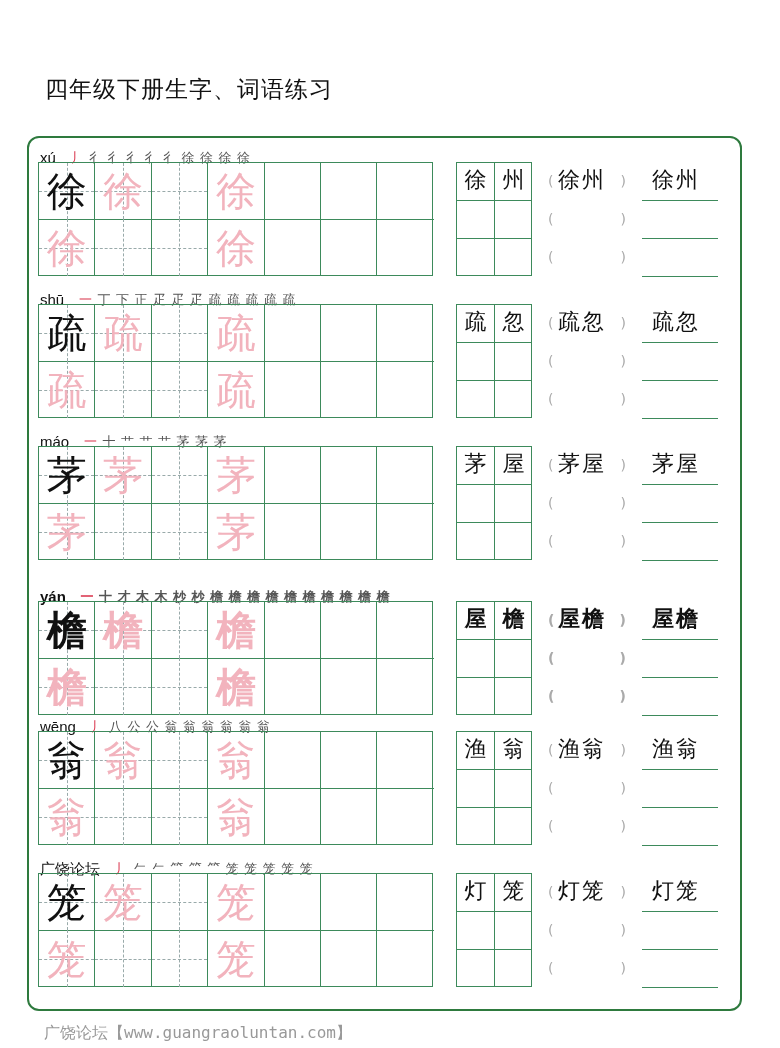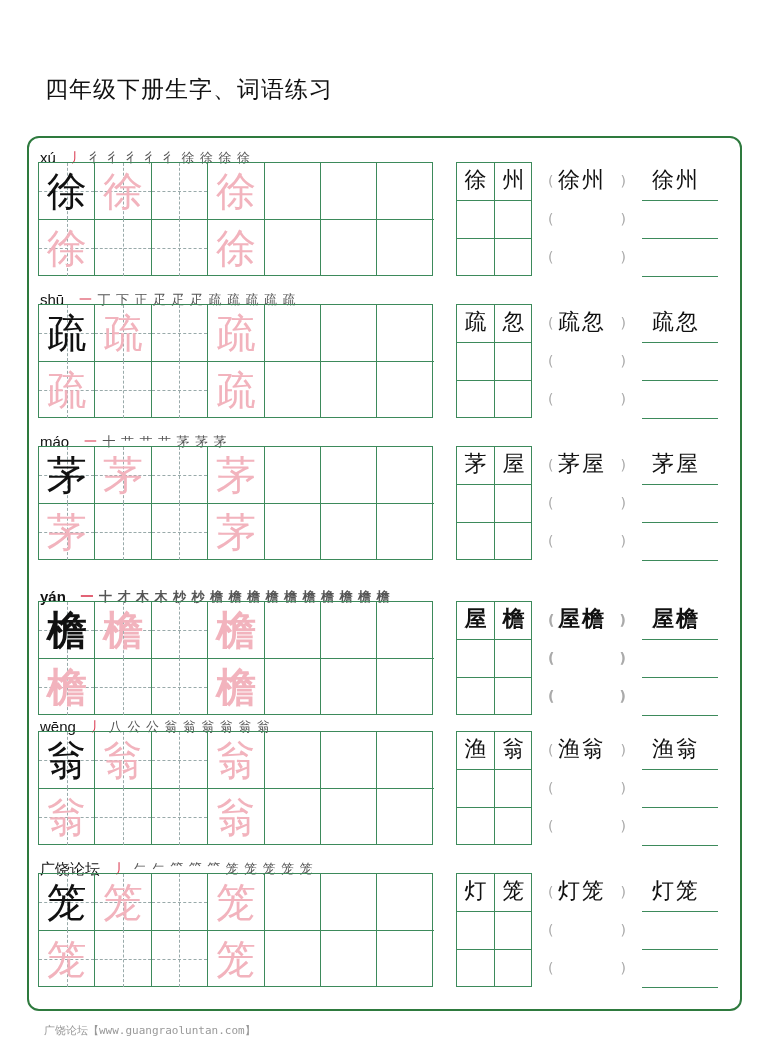--- a/index.html
+++ b/index.html
@@ -36,21 +36,21 @@
                font-family:"DejaVu Serif", serif; color:#111; }
   .paren { position:absolute; left:548px; top:13px; width:78px; height:114px; }
   .paren .pline { position:absolute; left:0; right:0; height:38px; display:flex;
                   justify-content:space-between; align-items:center; color:#aaa; font-size:14px; }
   .paren .pword { position:absolute; left:10px; top:3px; font-size:22px; color:#111;
                   font-family:"DejaVu Serif", serif; letter-spacing:2px; }
   .lines { position:absolute; left:642px; top:13px; width:76px; height:114px; }
   .lines .uline { position:absolute; left:0; right:0; border-top:1.4px solid #3d8a5b; }
   .lines .lword { position:absolute; left:10px; top:3px; font-size:22px; color:#111;
                   font-family:"DejaVu Serif", serif; letter-spacing:2px; }
-  .footer { position:absolute; left:44px; top:1023px; font-size:11px; color:#999;
+  .footer { position:absolute; left:44px; top:1023px; font-size:16px; color:#999;
             font-family:"DejaVu Sans Mono", monospace; }
 </style>
 </head>
 <body>
 
 <div class="title">四年级下册生字、词语练习</div>
 <div class="frame"></div>
 <div id="sections">
     <div class="section" style="top: 149px;">
       <div class="pinyin-row">

